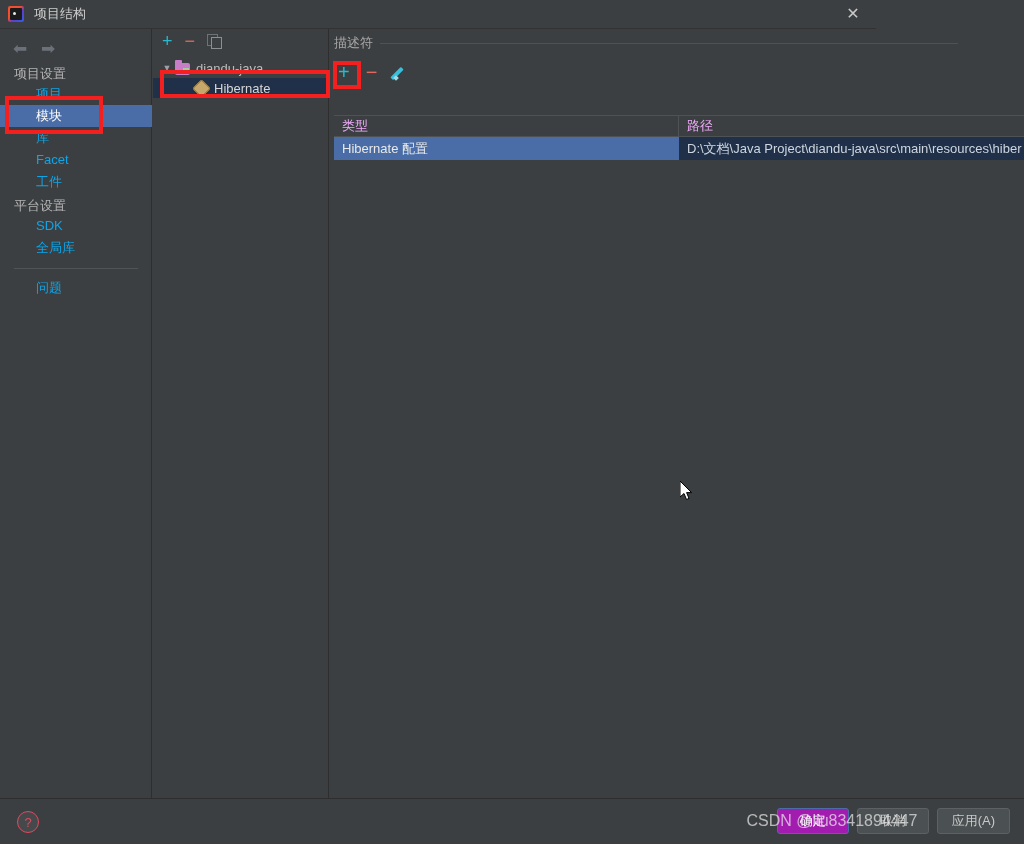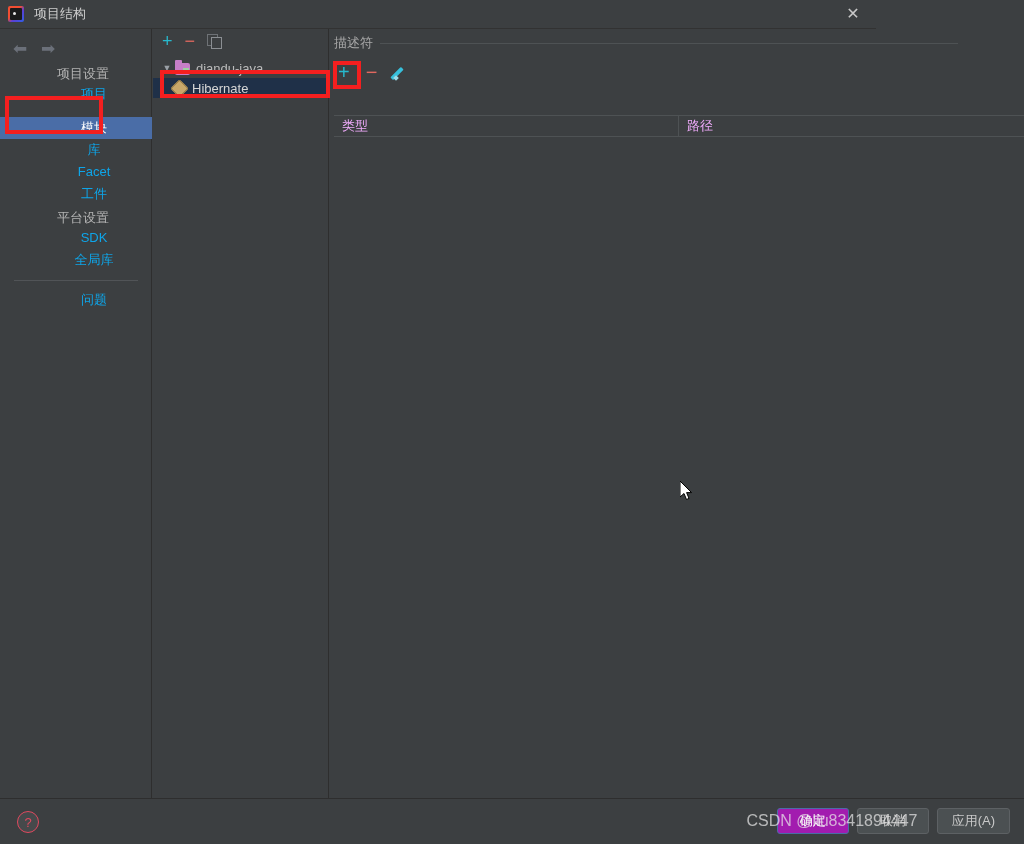--- a/index.html
+++ b/index.html
@@ -48,38 +48,38 @@
   .arrow { width: 28px; height: 22px; display: flex; align-items: center; justify-content: center; color: #6b7079; font-size: 17px; }
   .arrow.first { margin-left: 6px; }
 
   .side-group {
     padding: 4px 0 0 14px; color: #b4b4b4; font-size: 13px; height: 22px; line-height: 18px;
   }
   .side-item {
     height: 22px; line-height: 22px; padding-left: 36px; color: #0ea5e9; font-size: 13px;
     white-space: nowrap;
   }
-  .side-item.selected { background: #4a6da7; color: #ffffff; margin-top: 12px; }
+  .side-item.selected { background: #4a6da7; color: #ffffff; }
   .side-sep { margin: 9px 14px 8px 14px; height: 1px; background: #515457; }
 
   
   .tree-panel {
     position: absolute; left: 153px; top: 29px; width: 176px; height: 769px;
     background: #3c3f41; border-right: 1px solid #2e2e2e;
   }
   .tree-toolbar { height: 24px; display: flex; align-items: center; padding-left: 9px; gap: 12px; }
   .tb-plus  { color: #27b9cd; font-size: 18px; line-height: 1; font-weight: 400; }
   .tb-minus { color: #e0685f; font-size: 18px; line-height: 1; font-weight: 400; }
   .tb-copy  { position: relative; width: 14px; height: 14px; }
   .tb-copy::before{ content:""; position:absolute; left:0; top:0; width:9px; height:10px; border:1px solid #6e7276; }
   .tb-copy::after { content:""; position:absolute; left:4px; top:3px; width:9px; height:10px; border:1px solid #8b8f93; background:#3c3f41; }
 
   .tree { margin-top: 5px; }
   .tree-row { height: 20px; display: flex; align-items: center; padding-left: 8px; font-size: 13px; color: #bbbbbb; white-space: nowrap; }
-  .tree-row.child { padding-left: 20px; }
+  .tree-row.child { padding-left: 42px; }
   .tree-row.selected-unfocused { background: #1f3048; color: #d6d6d6; }
   .chev { width: 12px; color: #9aa0a6; font-size: 9px; margin-right: 2px; display:flex; align-items:center; justify-content:center; }
 
   .ic { width: 15px; height: 15px; margin-right: 6px; flex: none; position: relative; }
   .ic-folder {
     background: #c77ec7; border-radius: 1px 2px 2px 2px; height: 12px; margin-top: 2px;
   }
   .ic-folder::before { content:""; position:absolute; left:0; top:-3px; width:7px; height:4px; background:#c77ec7; border-radius:1px 1px 0 0; }
   .ic-folder::after { content:""; position:absolute; left:8px; top:5px; width:6px; height:6px; background:#9fd1a0; }
   .ic-hibernate {
@@ -169,21 +169,21 @@
     <div class="title-text">项目结构</div>
     <div class="title-close">✕</div>
   </div>
 
   <div class="sidebar">
     <div class="nav-arrows">
       <div class="arrow first">⬅</div>
       <div class="arrow">➡</div>
     </div>
 
-    <div style="position:absolute; left:0; top:32px; width:152px;text-align:center;">
+    <div style="position:absolute; left:0; top:32px; width:152px;">
       <div class="side-group">项目设置</div>
       <div class="side-item">项目</div>
       <div class="side-item selected">模块</div>
       <div class="side-item">库</div>
       <div class="side-item">Facet</div>
       <div class="side-item">工件</div>
 
       <div class="side-group">平台设置</div>
       <div class="side-item">SDK</div>
       <div class="side-item">全局库</div>
@@ -223,20 +223,24 @@
       <div class="dt-plus">+</div>
       <div class="dt-minus">−</div>
       <div class="dt-pencil"></div>
     </div>
 
     <div class="table">
       <div class="thead">
         <div class="th c1">类型</div>
         <div class="th c2">路径</div>
       </div>
+      <div class="trow">
+        <div class="td c1">Hibernate 配置</div>
+        <div class="td c2">D:\文档\Java Project\diandu-java\src\main\resources\hiber</div>
+      </div>
     </div>
   </div>
 
   <div class="bottom">
     <div class="help-btn">?</div>
     <div class="btns">
       <div class="btn primary">确定</div>
       <div class="btn">取消</div>
       <div class="btn">应用(A)</div>
     </div>

